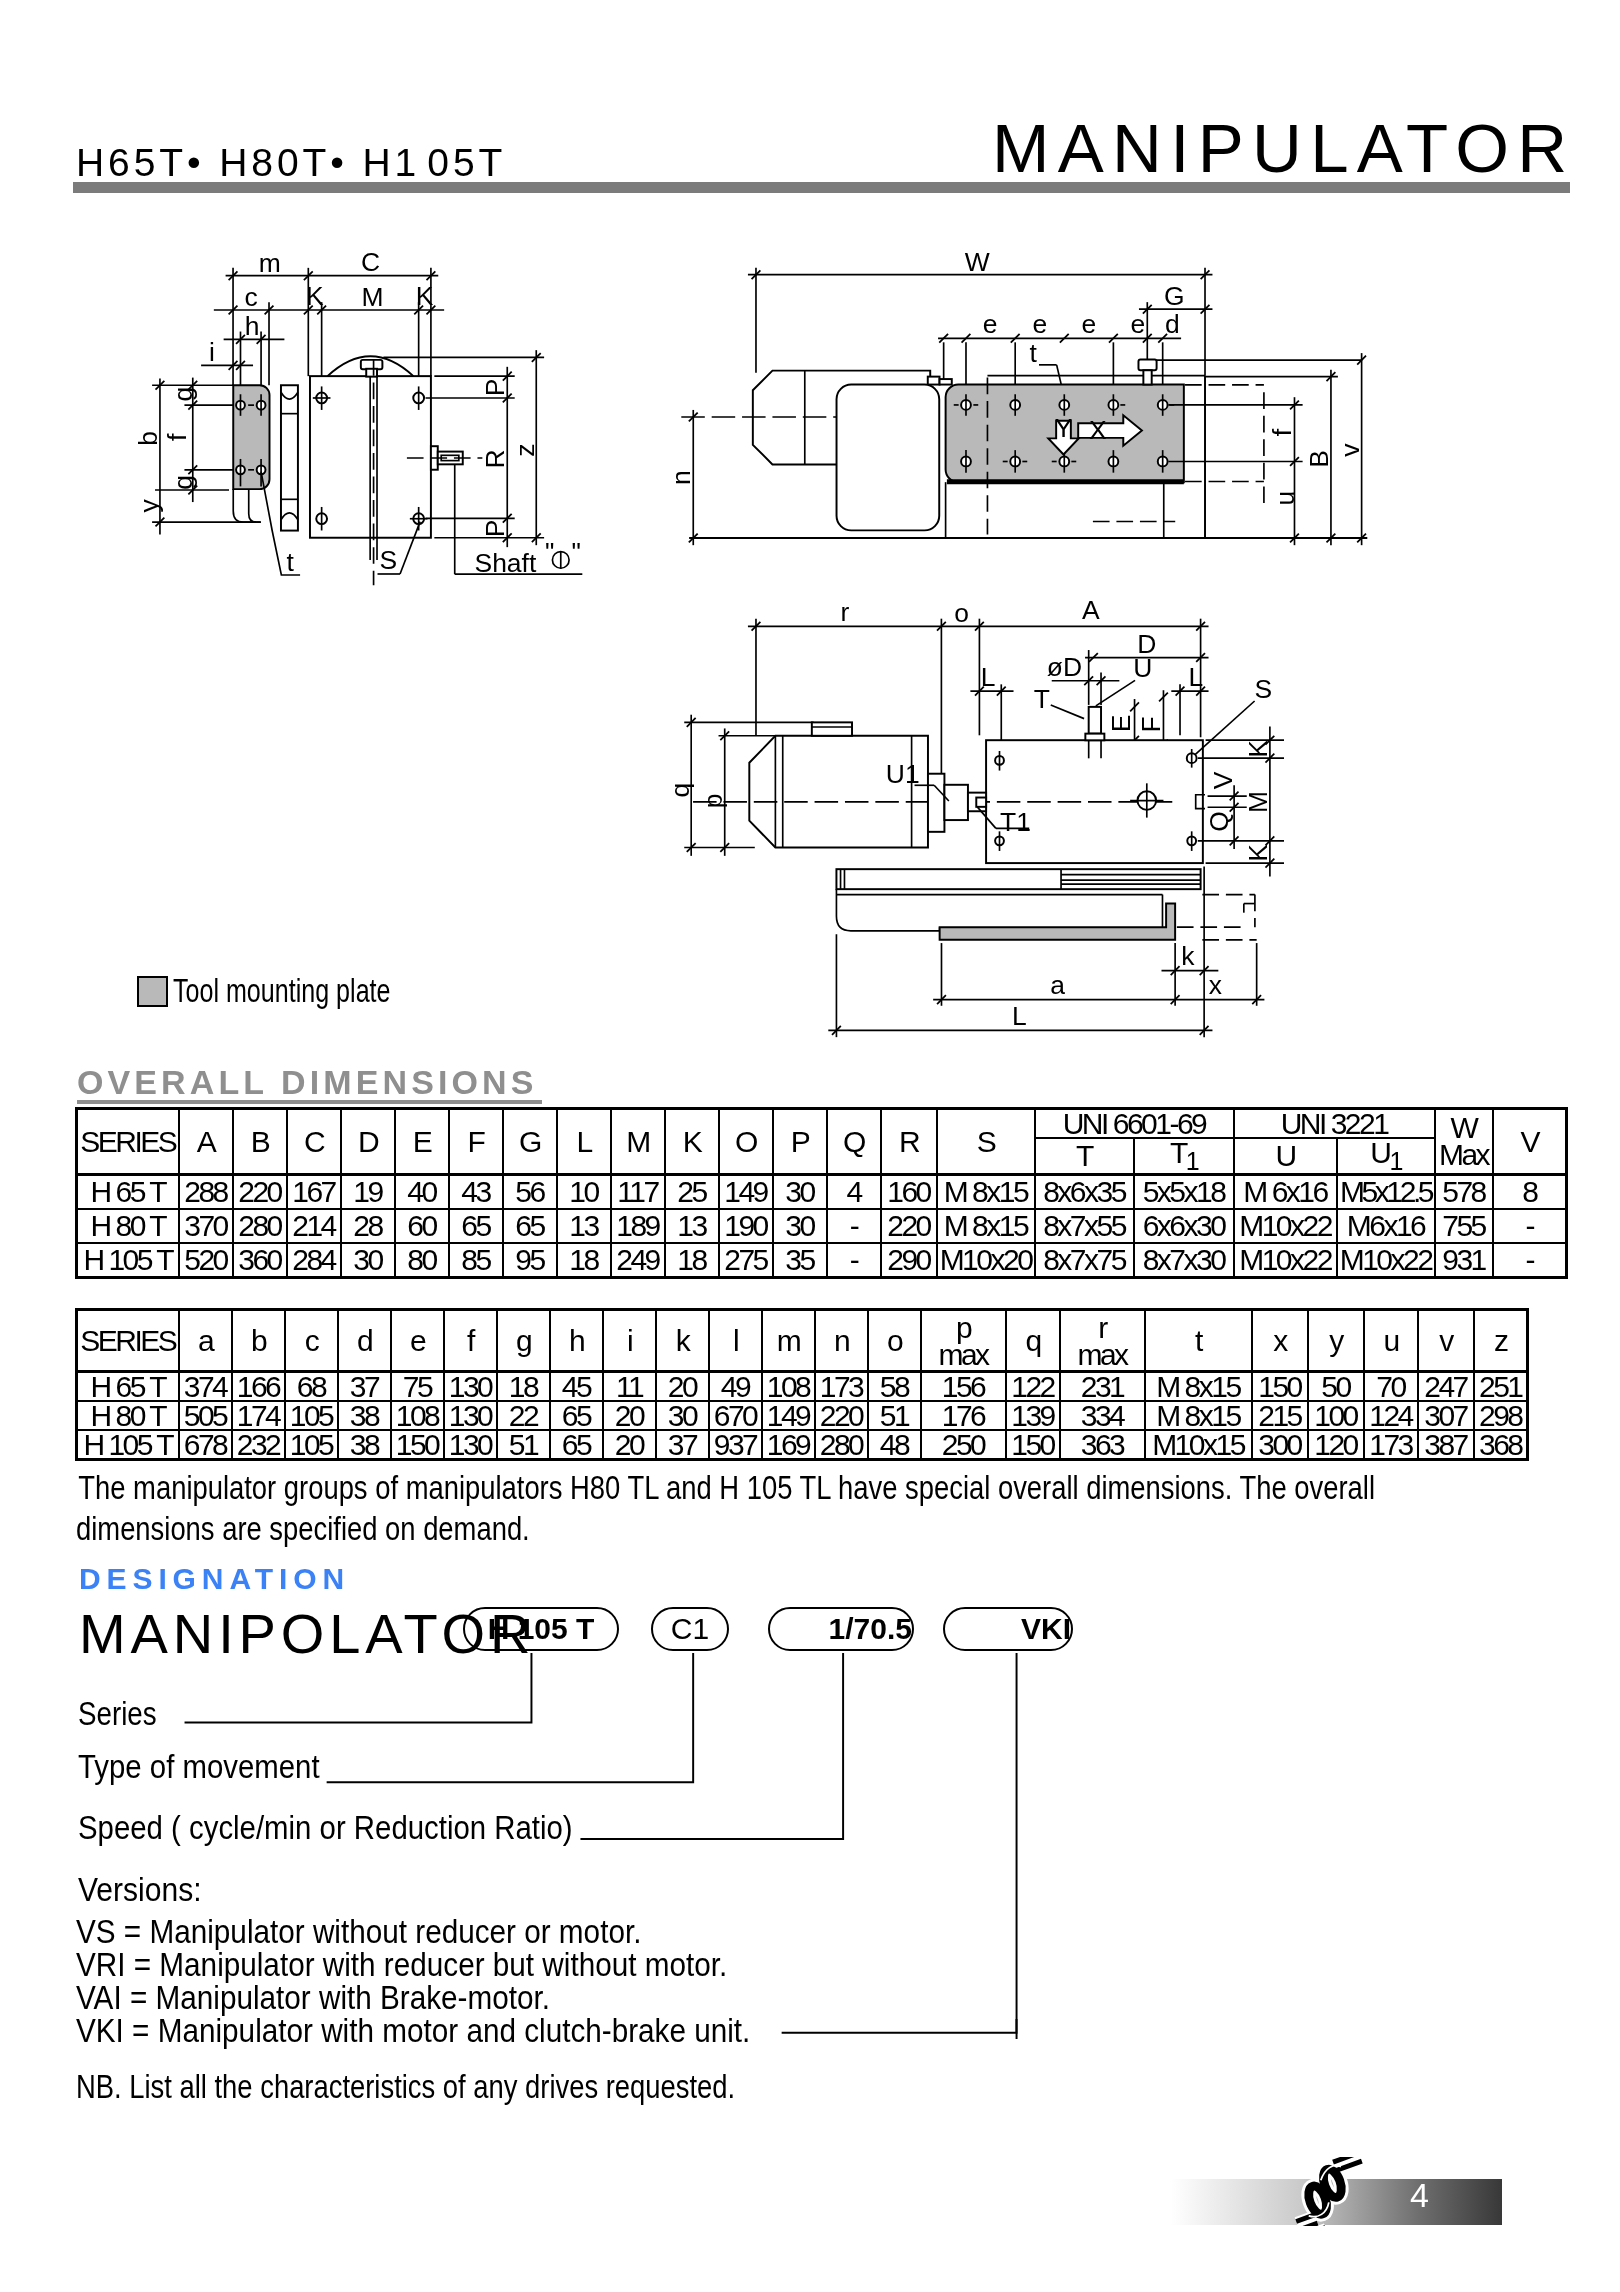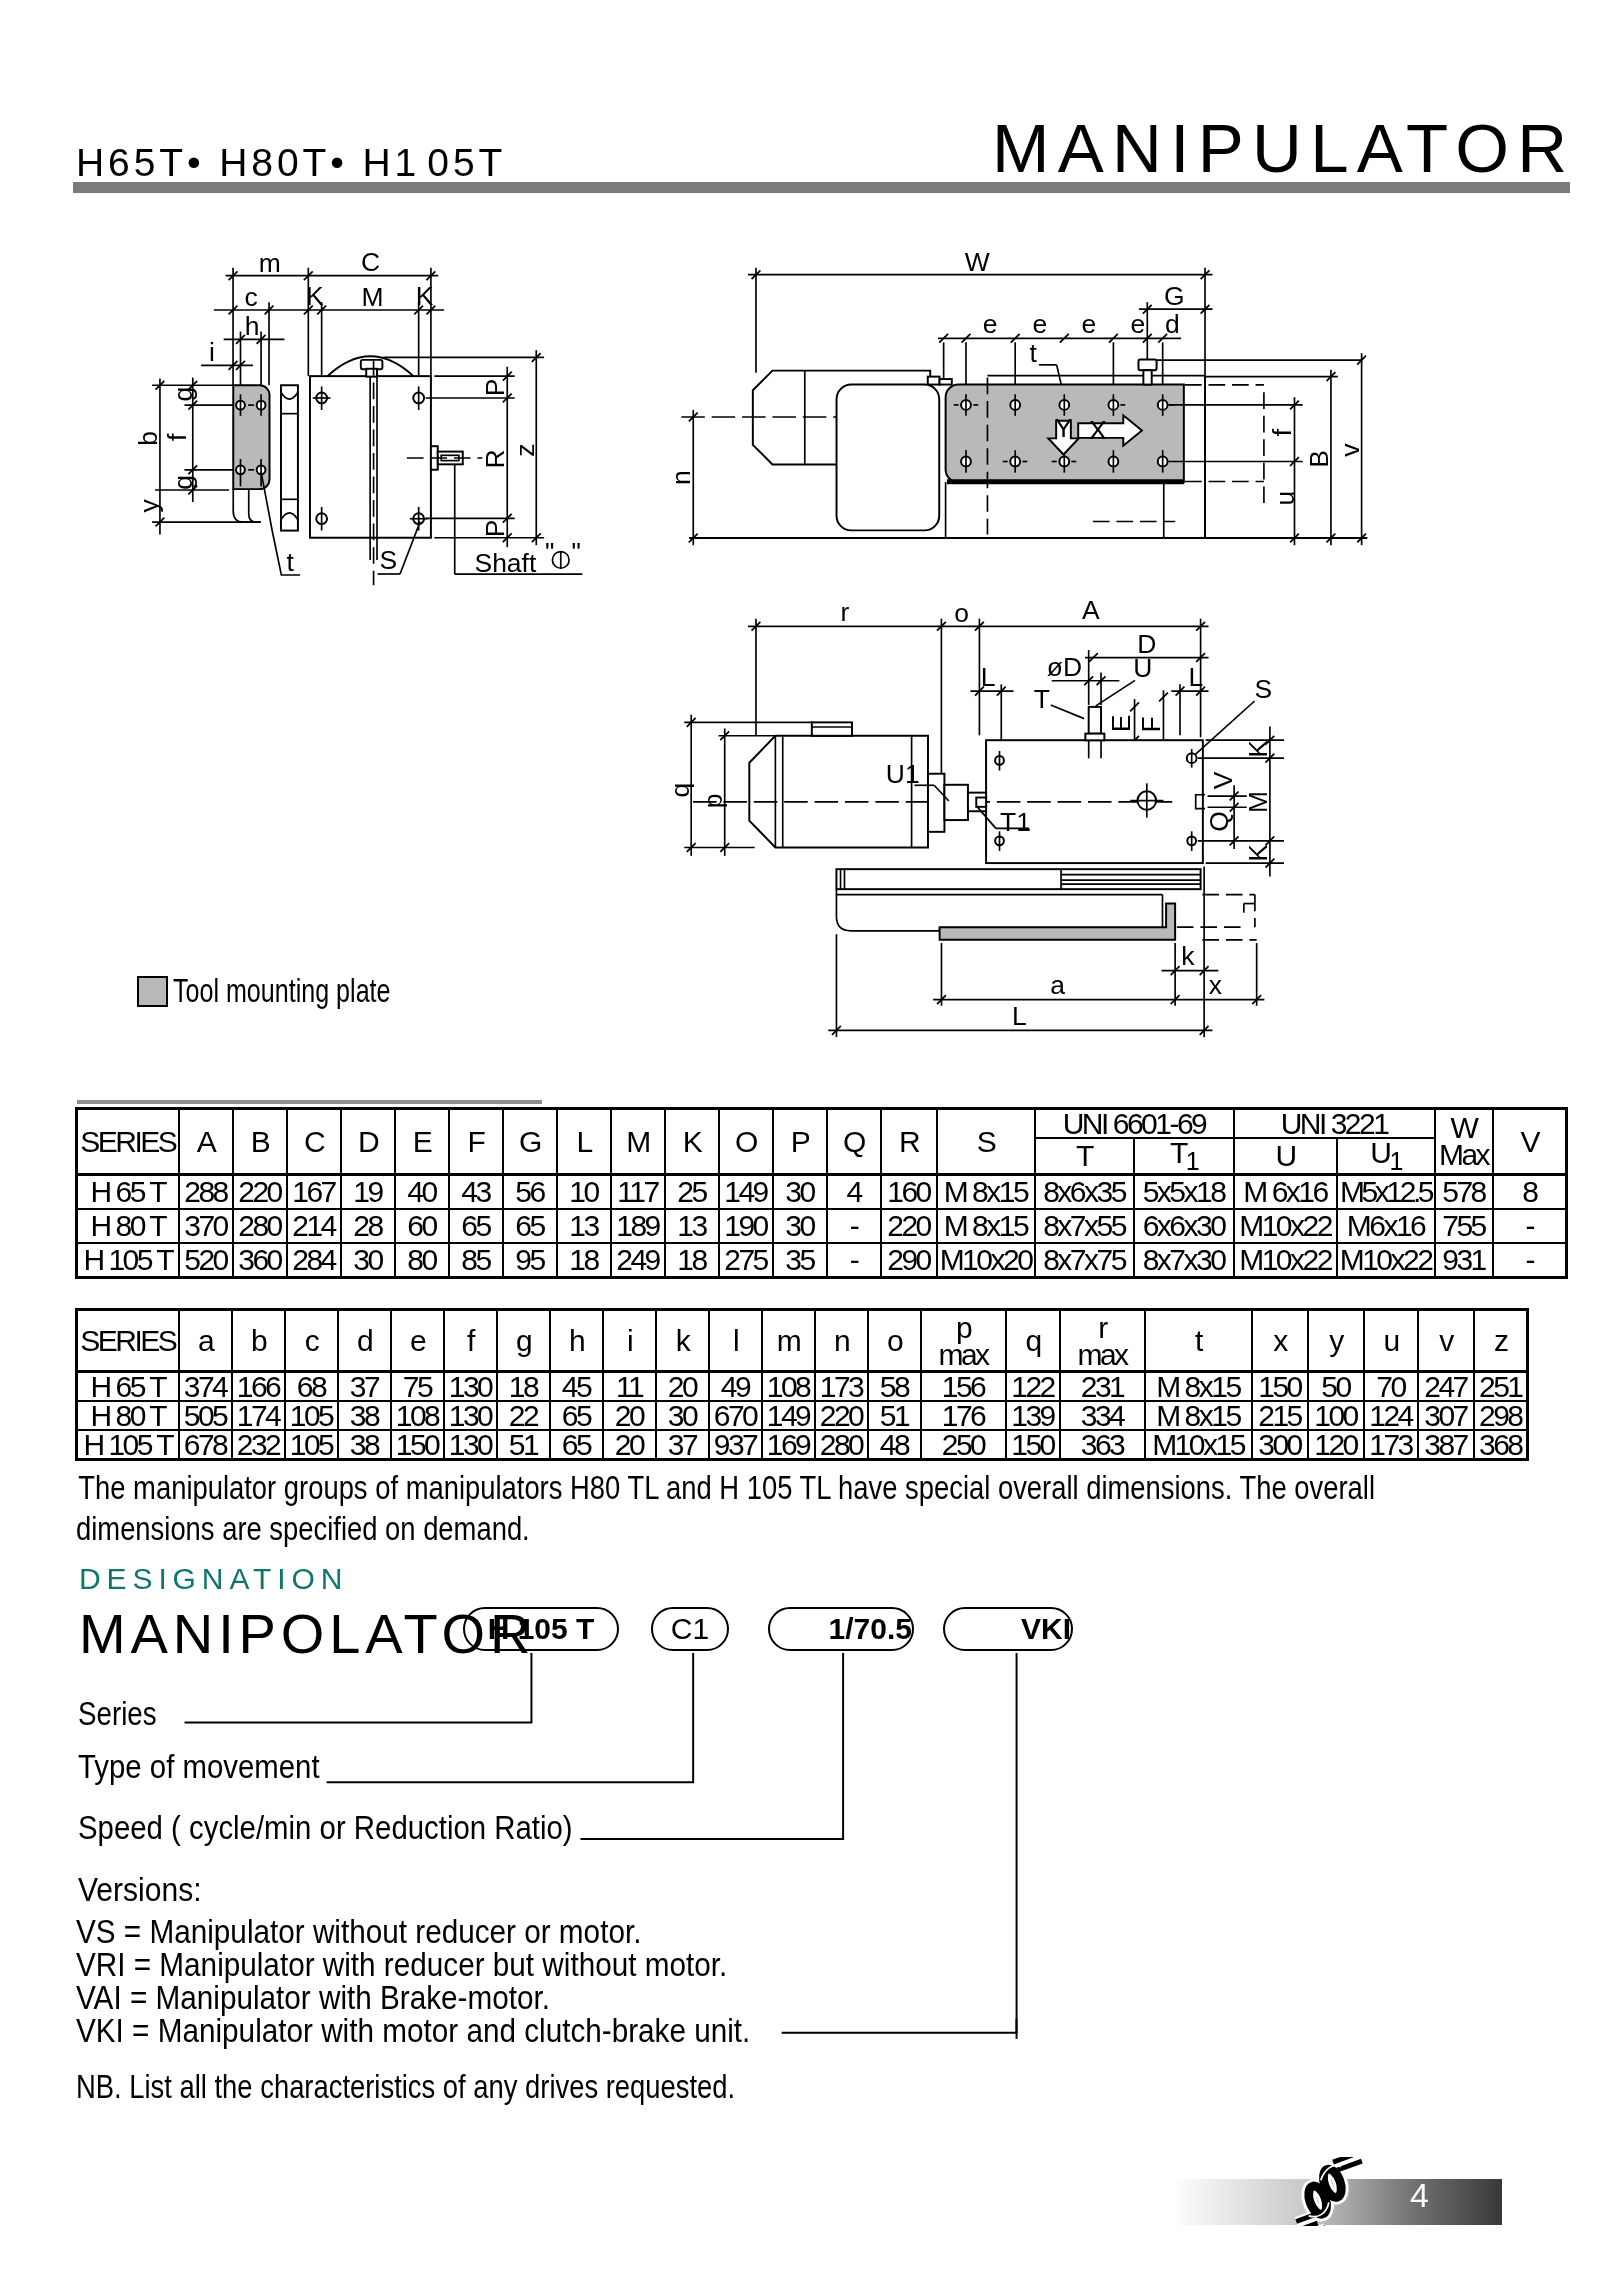--- a/index.html
+++ b/index.html
@@ -550,20 +550,21 @@
 <use href="#tk" x="853.3" y="1051.1"></use>
         <use href="#tk" x="1228.5" y="1051.1"></use>
 <text class="md" x="1040" y="1046">L</text>
 </g>
 </svg>
 
 <div class="abs" style="left:137px;top:976px;width:26.5px;height:26.5px;background:#b9b9b9;border:2px solid #000;"></div>
 
 <div class="abs lbl cx" style="left:173px;top:972px;font-size:33px;transform:scaleX(0.76);">Tool mounting plate</div>
 
+<div class="abs lbl" style="left:77px;top:1063px;font-size:34px;font-weight:bold;color:#8f8f8f;letter-spacing:4.1px;">OVERALL DIMENSIONS</div>
 <div class="abs" style="left:77px;top:1100px;width:465px;height:3.9px;background:#8f8f8f;"></div>
 
 <table class="abs t1" style="left:75px;top:1107px;" cellspacing="0">
 <colgroup>
         <col style="width:102px">
         <col span="13" style="width:54px">
         <col style="width:56px">
         <col style="width:98px">
         <col style="width:99px">
         <col style="width:100px">
@@ -793,21 +794,21 @@
           <td class="c">120</td>
           <td class="c">173</td>
           <td class="c">387</td>
           <td class="c">368</td>
         </tr>
 </tbody>
     </table>
 
 <div class="abs cx" style="left:76px;top:1467px;font-size:33px;line-height:41px;transform:scaleX(0.83);white-space:nowrap;"> The manipulator groups of manipulators H80 TL and H 105 TL have special overall dimensions. The overall<br>dimensions are specified on demand.</div>
 
-<div class="abs lbl" style="left:79px;top:1562px;font-size:30px;font-weight:normal;color:#0f766e;letter-spacing:5.9px;">DESIGNATION</div>
+<div class="abs lbl" style="left:79px;top:1562px;font-size:30px;font-weight:bold;color:#3b82f6;letter-spacing:5.9px;">DESIGNATION</div>
 
 <div class="abs lbl" style="left:79px;top:1601px;font-size:56px;letter-spacing:4.9px;">MANIPOLATOR</div>
 
 <div class="abs lbl" style="left:463px;top:1607px;width:152px;height:40px;border:2px solid #000;border-radius:22.5px;font-size:30px;font-weight:bold;text-align:center;line-height:40px;">H 105 T</div>
 
 <div class="abs lbl" style="left:651px;top:1607px;width:74px;height:40px;border:2px solid #000;border-radius:22.5px;font-size:30px;font-weight:normal;text-align:center;line-height:40px;">C1</div>
 
 <div class="abs lbl" style="left:768px;top:1607px;width:142px;height:40px;border:2px solid #000;border-radius:22.5px;font-size:30px;font-weight:bold;text-align:right;line-height:40px;">1/70.5</div>
 
 <div class="abs lbl" style="left:943px;top:1607px;width:126px;height:40px;border:2px solid #000;border-radius:22.5px;font-size:30px;font-weight:bold;text-align:right;line-height:40px;">VKI</div>

